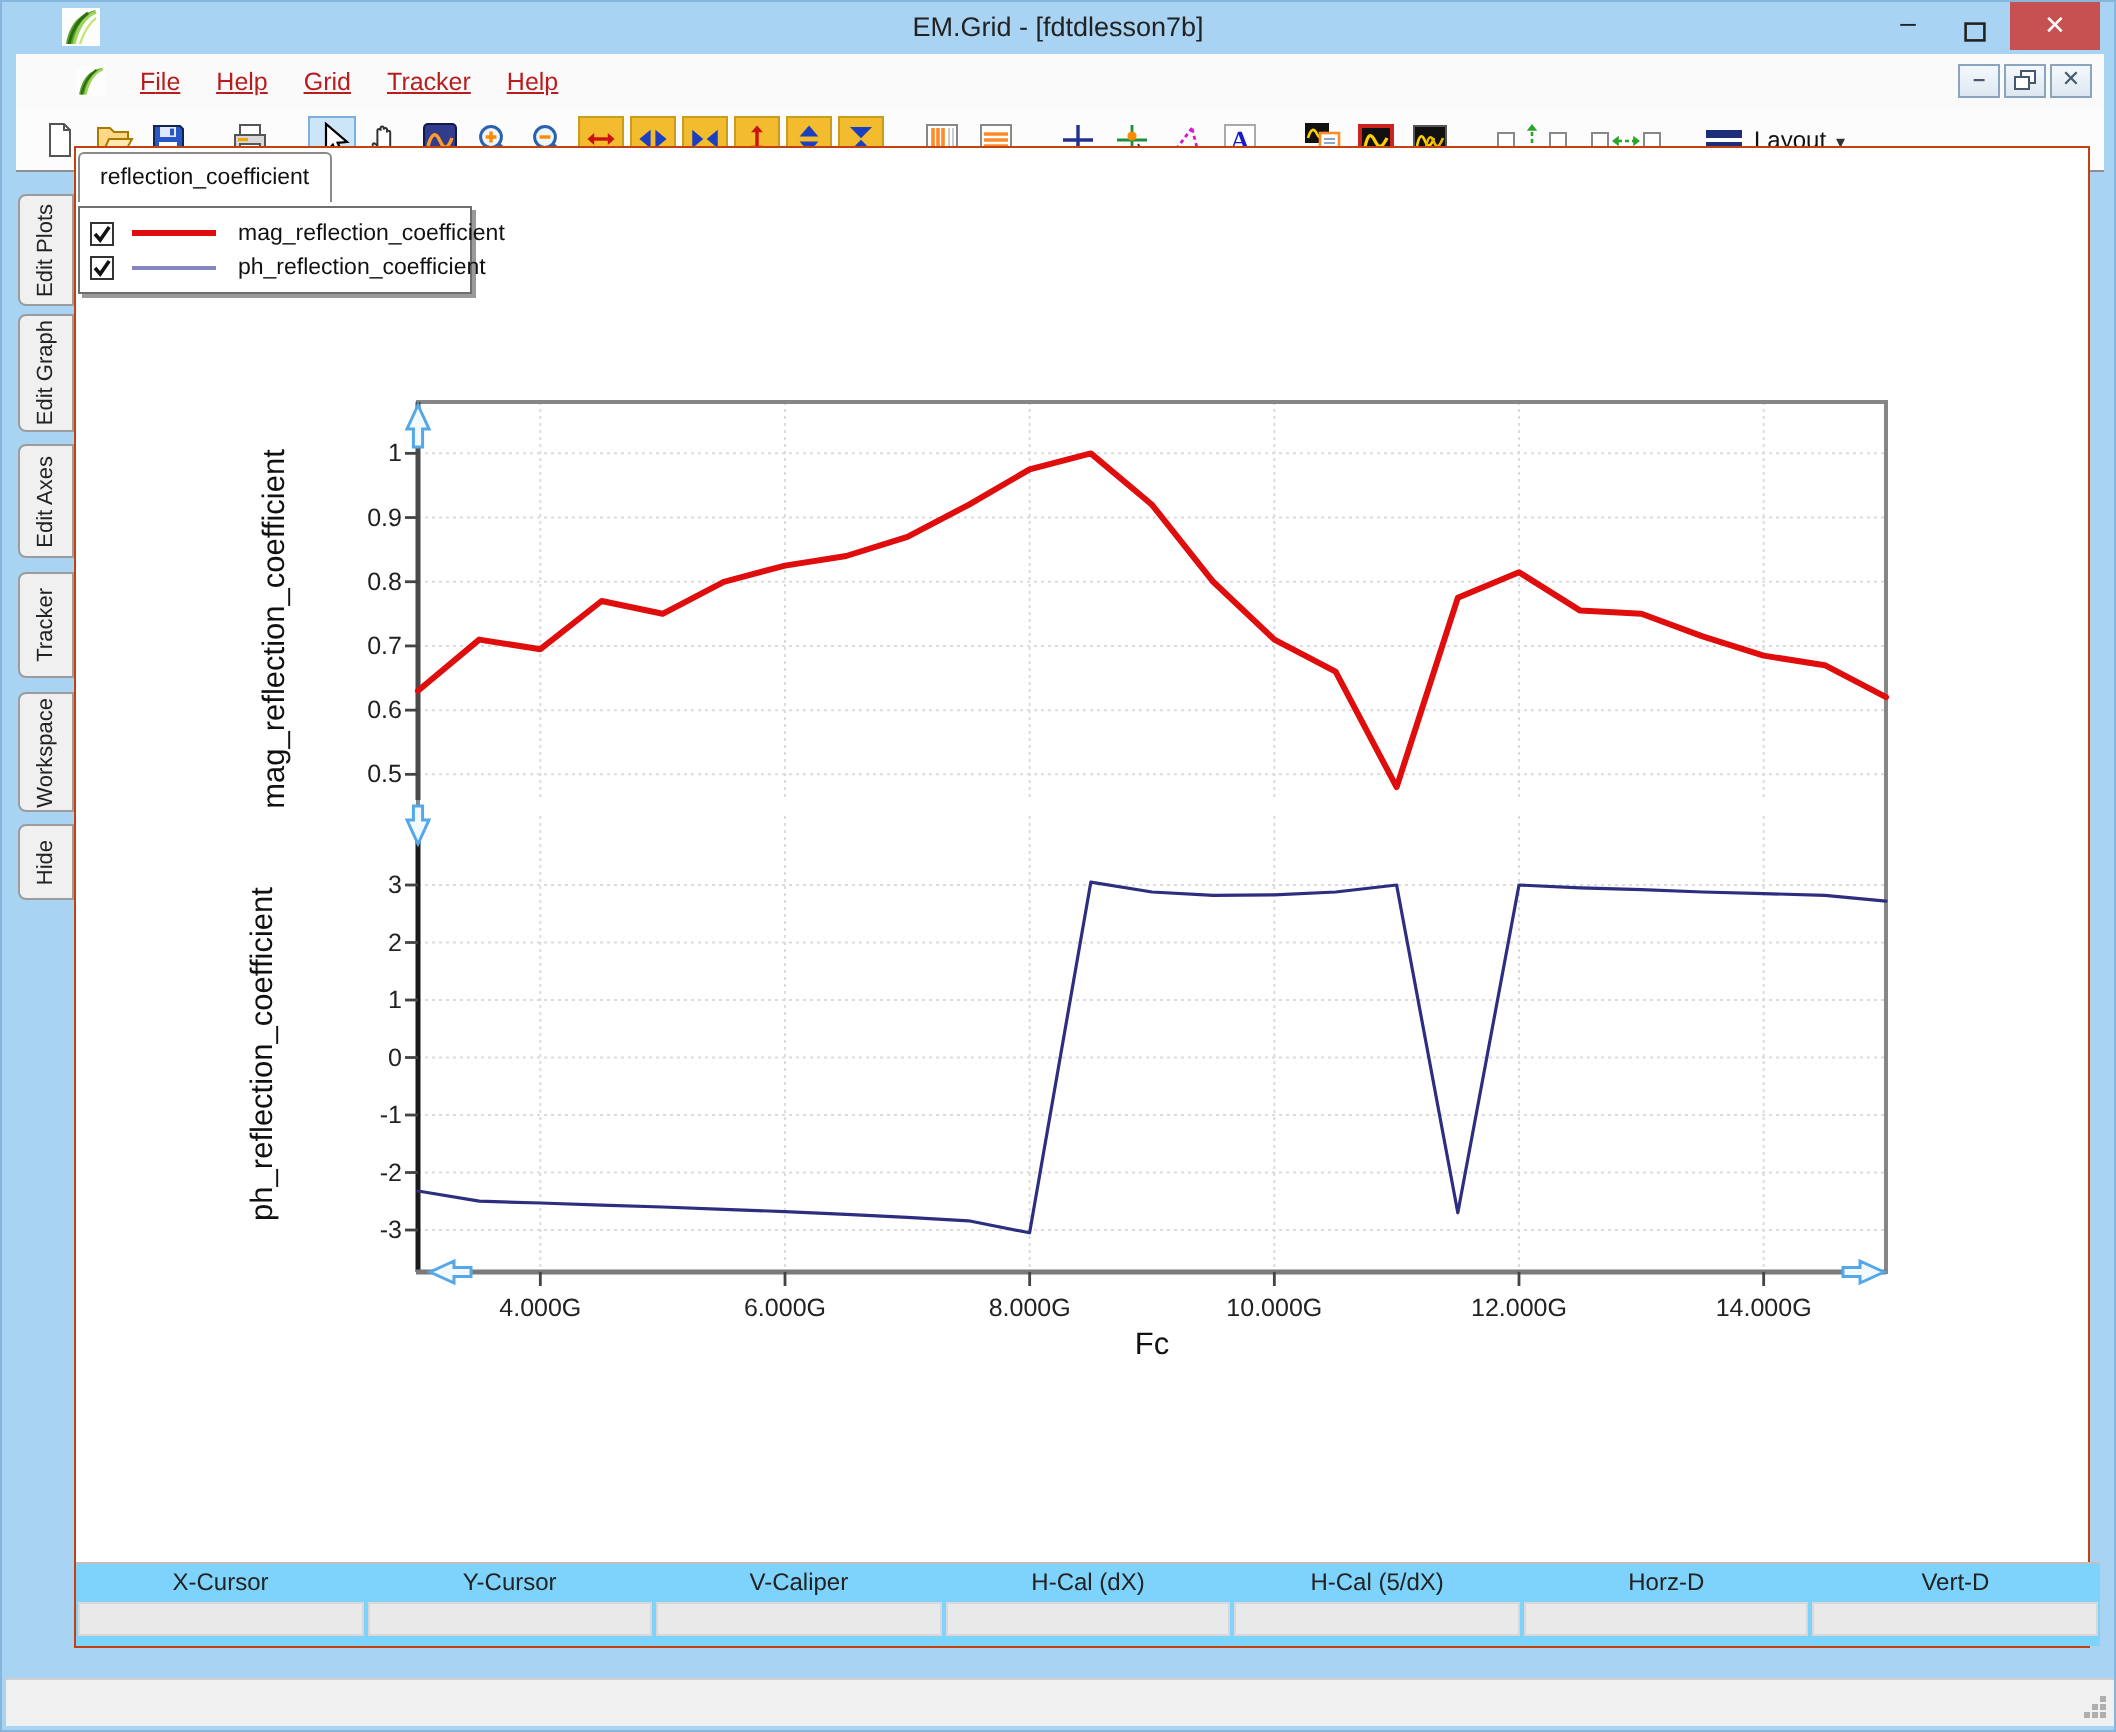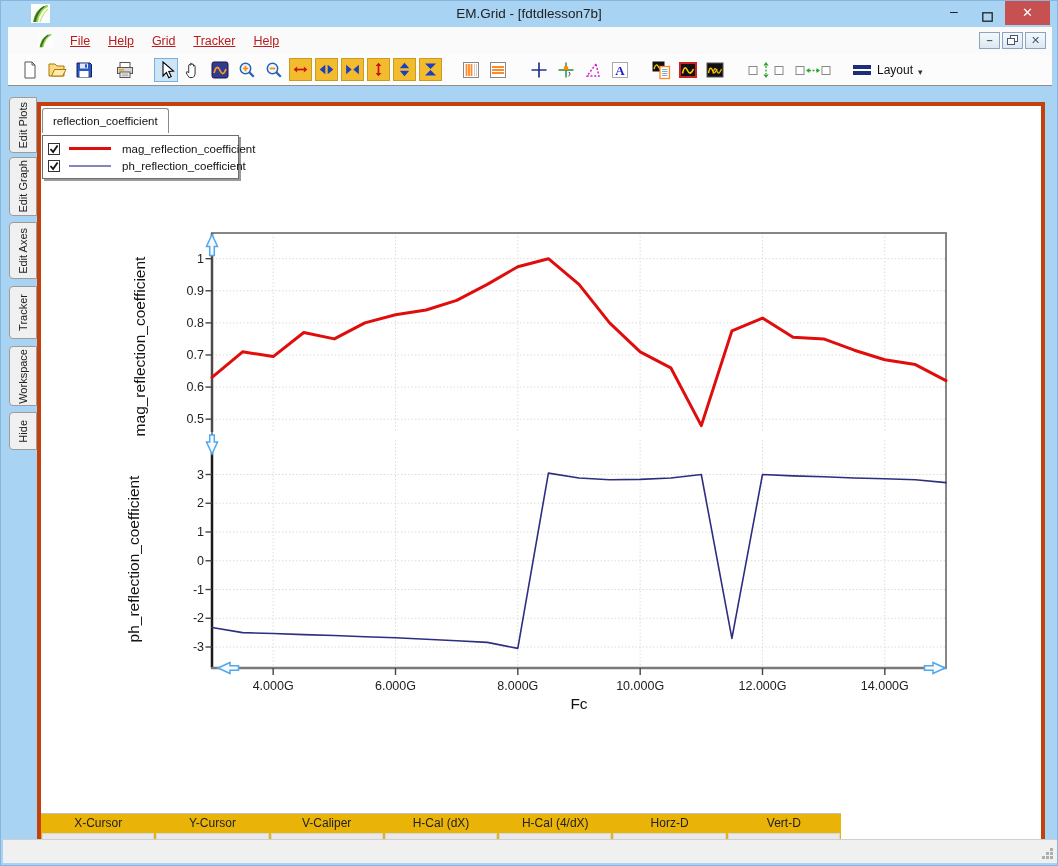--- a/index.html
+++ b/index.html
@@ -42,37 +42,37 @@
   .tgap{width:11px;flex:0 0 auto;}
   .layoutbtn{display:flex;align-items:flex-end;gap:5px;padding:3px 6px;font-size:12px;
     color:#111;flex:0 0 auto;margin-left:8px;}
   
   .vtab{position:absolute;left:8px;width:28px;background:#f0f0f0;
     border:1px solid #9c9c9c;border-radius:4px 0 0 4px;
     display:flex;align-items:center;justify-content:center;}
   .vtab span{writing-mode:vertical-rl;transform:rotate(180deg);
     font-size:11px;color:#222;white-space:nowrap;}
   
-  .plotwin{position:absolute;left:36px;top:101px;width:1008px;height:751px;
-    background:#fff;border:4px solid #c2410c;}
+  .plotwin{position:absolute;left:36px;top:72px;width:1008px;height:751px;
+    background:#fff;border:1px solid #c2410c;}
   .doc-tab{position:absolute;left:1px;top:2px;height:25px;padding:0 10px;
     background:#fff;border:1px solid #8a8a8a;border-bottom:none;
     border-radius:3px 3px 0 0;line-height:24px;font-size:11.5px;color:#111;}
   .legend{position:absolute;left:1px;top:29px;width:197px;background:#fff;
     border:1px solid #6e6e6e;box-shadow:2px 2px 0 #9a9a9a;padding:4px 5px;z-index:5;}
   .legend-row{display:flex;align-items:center;height:17px;}
   .cb{width:12px;height:12px;border:1px solid #333;background:#fff;flex:0 0 auto;
     display:flex;align-items:center;justify-content:center;}
   .cb svg{width:10px;height:10px;display:block;}
   .sample{height:3px;width:42px;margin:0 11px 0 9px;flex:0 0 auto;}
   .legend-lbl{font-size:11.5px;color:#111;white-space:nowrap;}
   .chart{position:absolute;left:0;top:0;z-index:1;}
   
-  .cursorbar{position:absolute;left:0;top:707px;width:800px;height:42px;
-    background:#eab308;border-top:1px solid #c0c0c0;}
+  .cursorbar{position:absolute;left:0;top:707px;width:1012px;height:42px;
+    background:#7dd3fc;border-top:1px solid #c0c0c0;}
   .cur-row{display:grid;grid-template-columns:repeat(7,1fr);}
   .cur-head{height:19px;line-height:19px;text-align:center;font-size:12px;color:#222;}
   .cur-cell{height:17px;margin:0 1px;background:#e9e9e9;border:1px solid #d8d8d8;}
   
   .statusbar{position:absolute;left:2px;top:838px;width:1054px;height:24px;
     background:#f0f0f0;border-top:1px solid #cfcfcf;}
   .grip{position:absolute;right:4px;bottom:4px;width:11px;height:11px;}
   .grip i{position:absolute;width:3px;height:3px;background:#aeaeae;}
 </style>
 </head>
@@ -424,21 +424,21 @@
         <span class="legend-lbl">ph_reflection_coefficient</span>
       </div>
     </div>
 
     <div class="cursorbar">
       <div class="cur-row">
         <div class="cur-head">X-Cursor</div>
         <div class="cur-head">Y-Cursor</div>
         <div class="cur-head">V-Caliper</div>
         <div class="cur-head">H-Cal (dX)</div>
-        <div class="cur-head">H-Cal (4/dX)</div>
+        <div class="cur-head">H-Cal (5/dX)</div>
         <div class="cur-head">Horz-D</div>
         <div class="cur-head">Vert-D</div>
       </div>
       <div class="cur-row">
         <div class="cur-cell"></div>
         <div class="cur-cell"></div>
         <div class="cur-cell"></div>
         <div class="cur-cell"></div>
         <div class="cur-cell"></div>
         <div class="cur-cell"></div>

